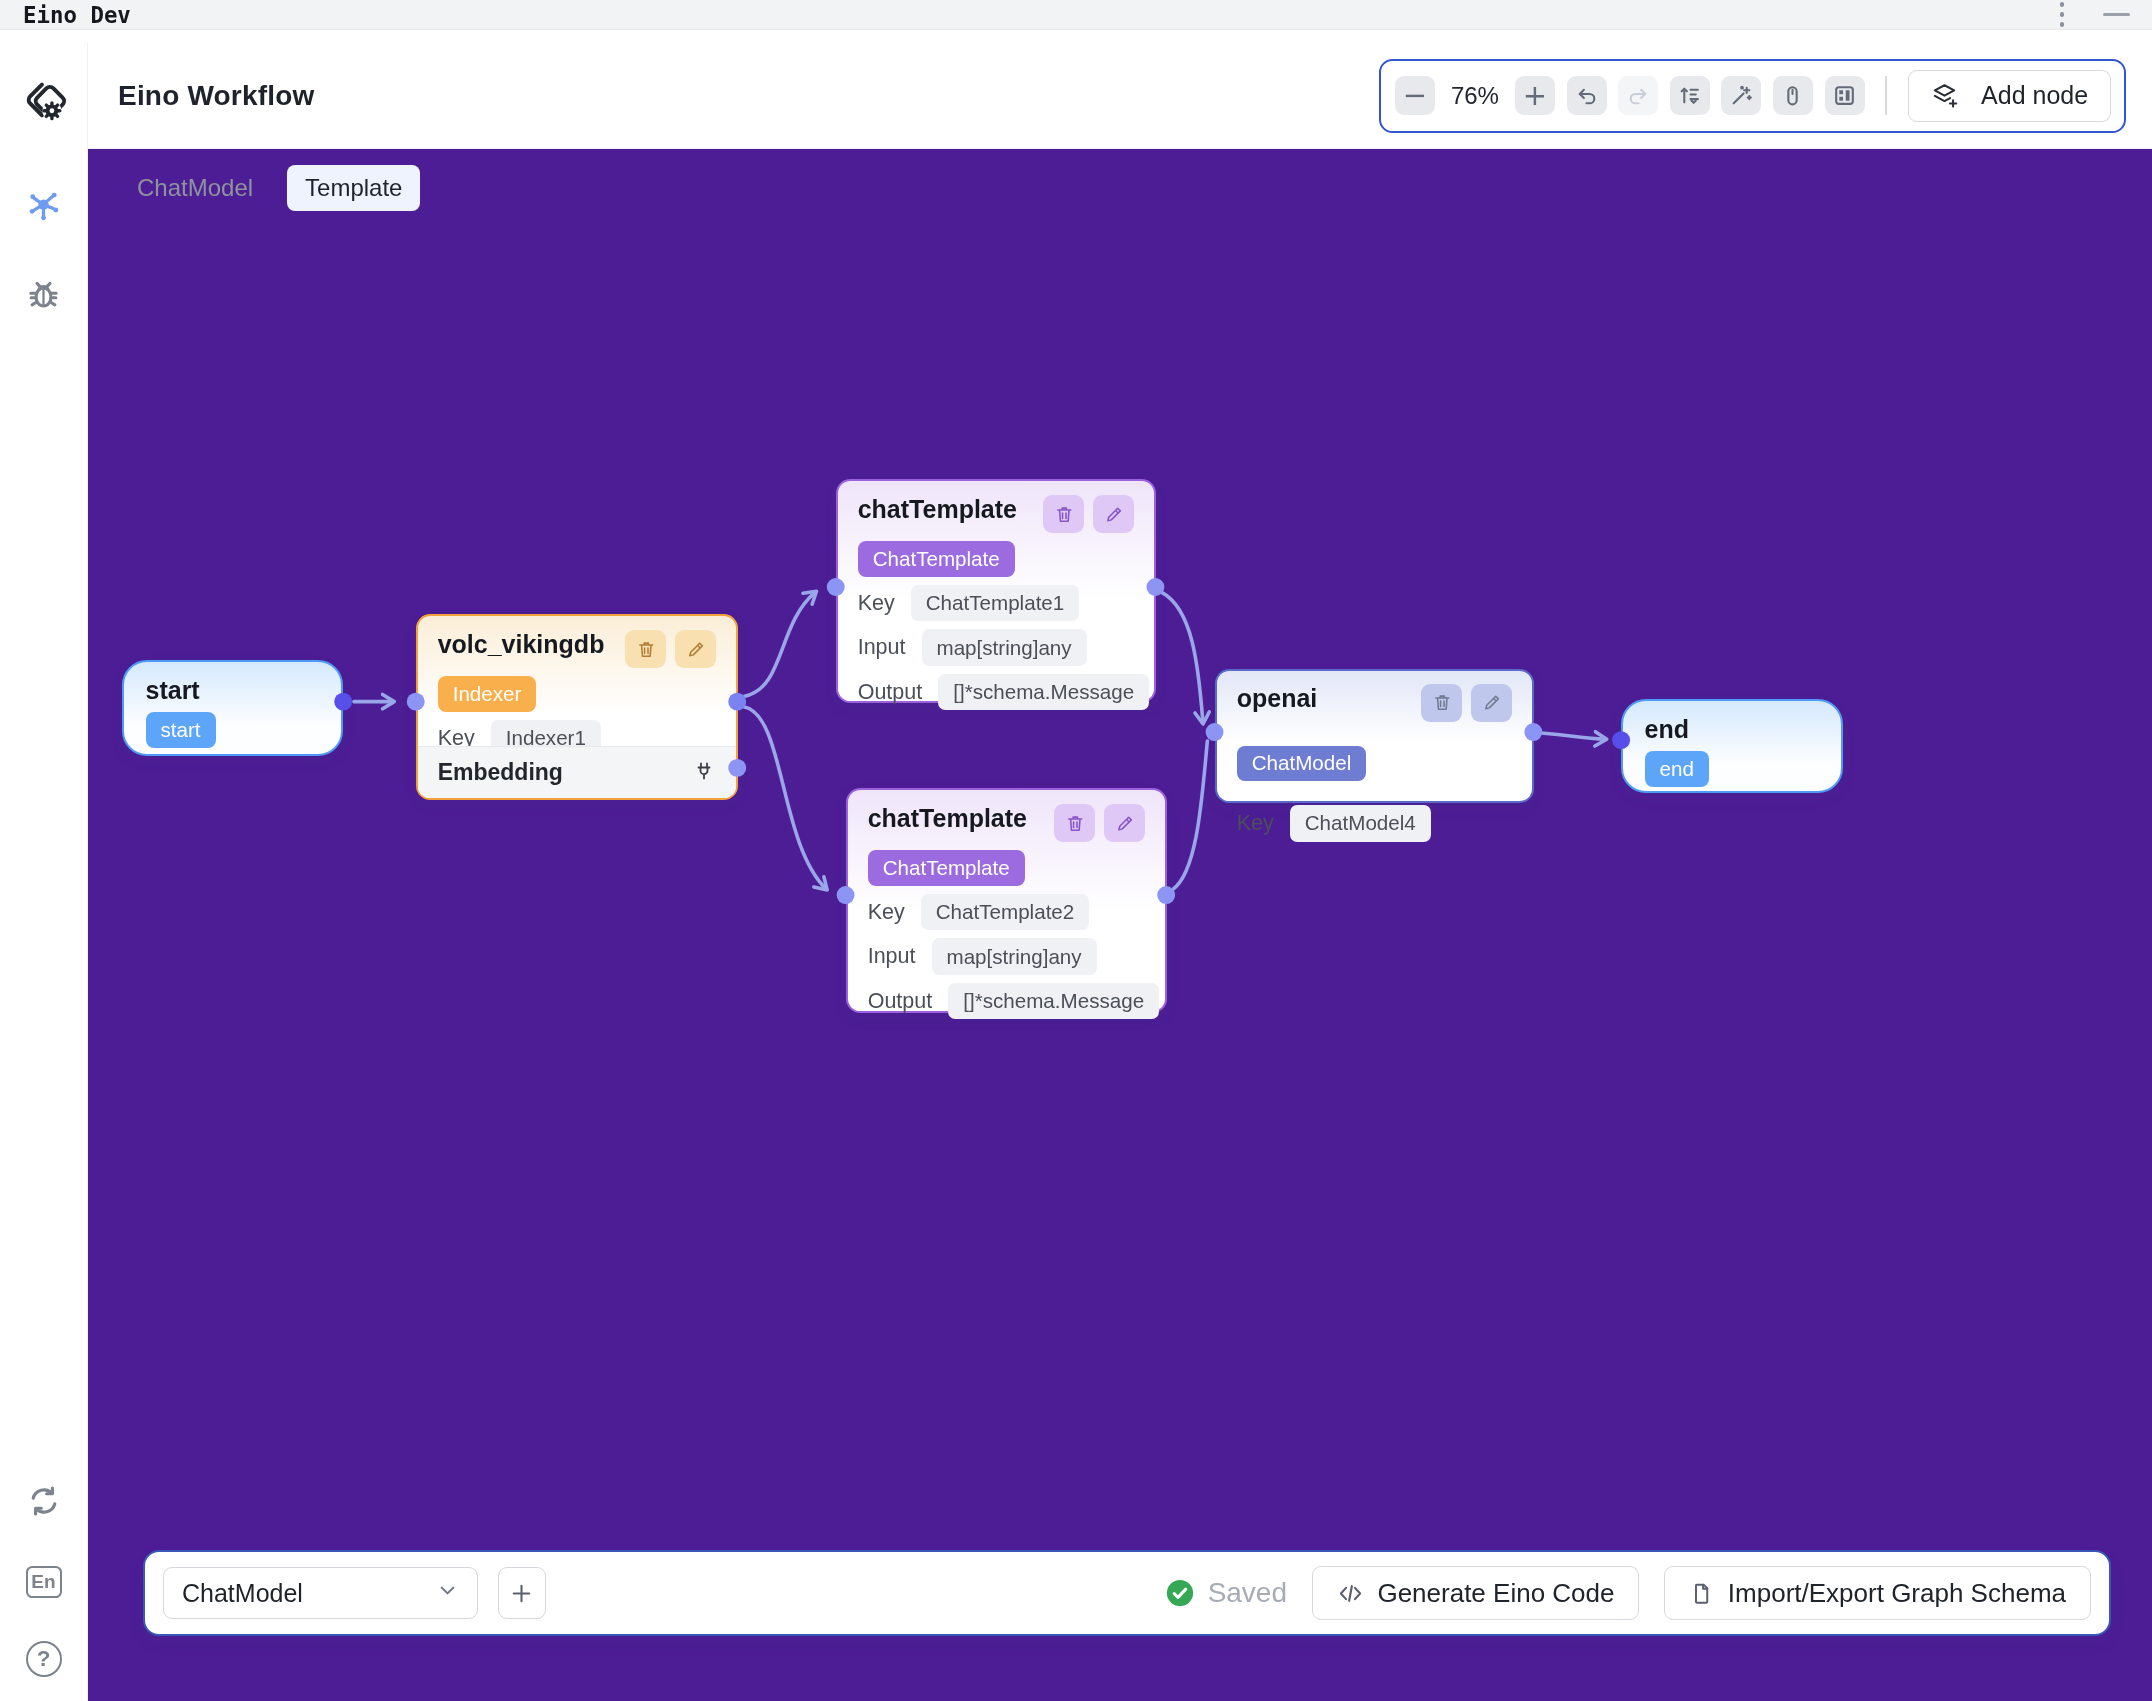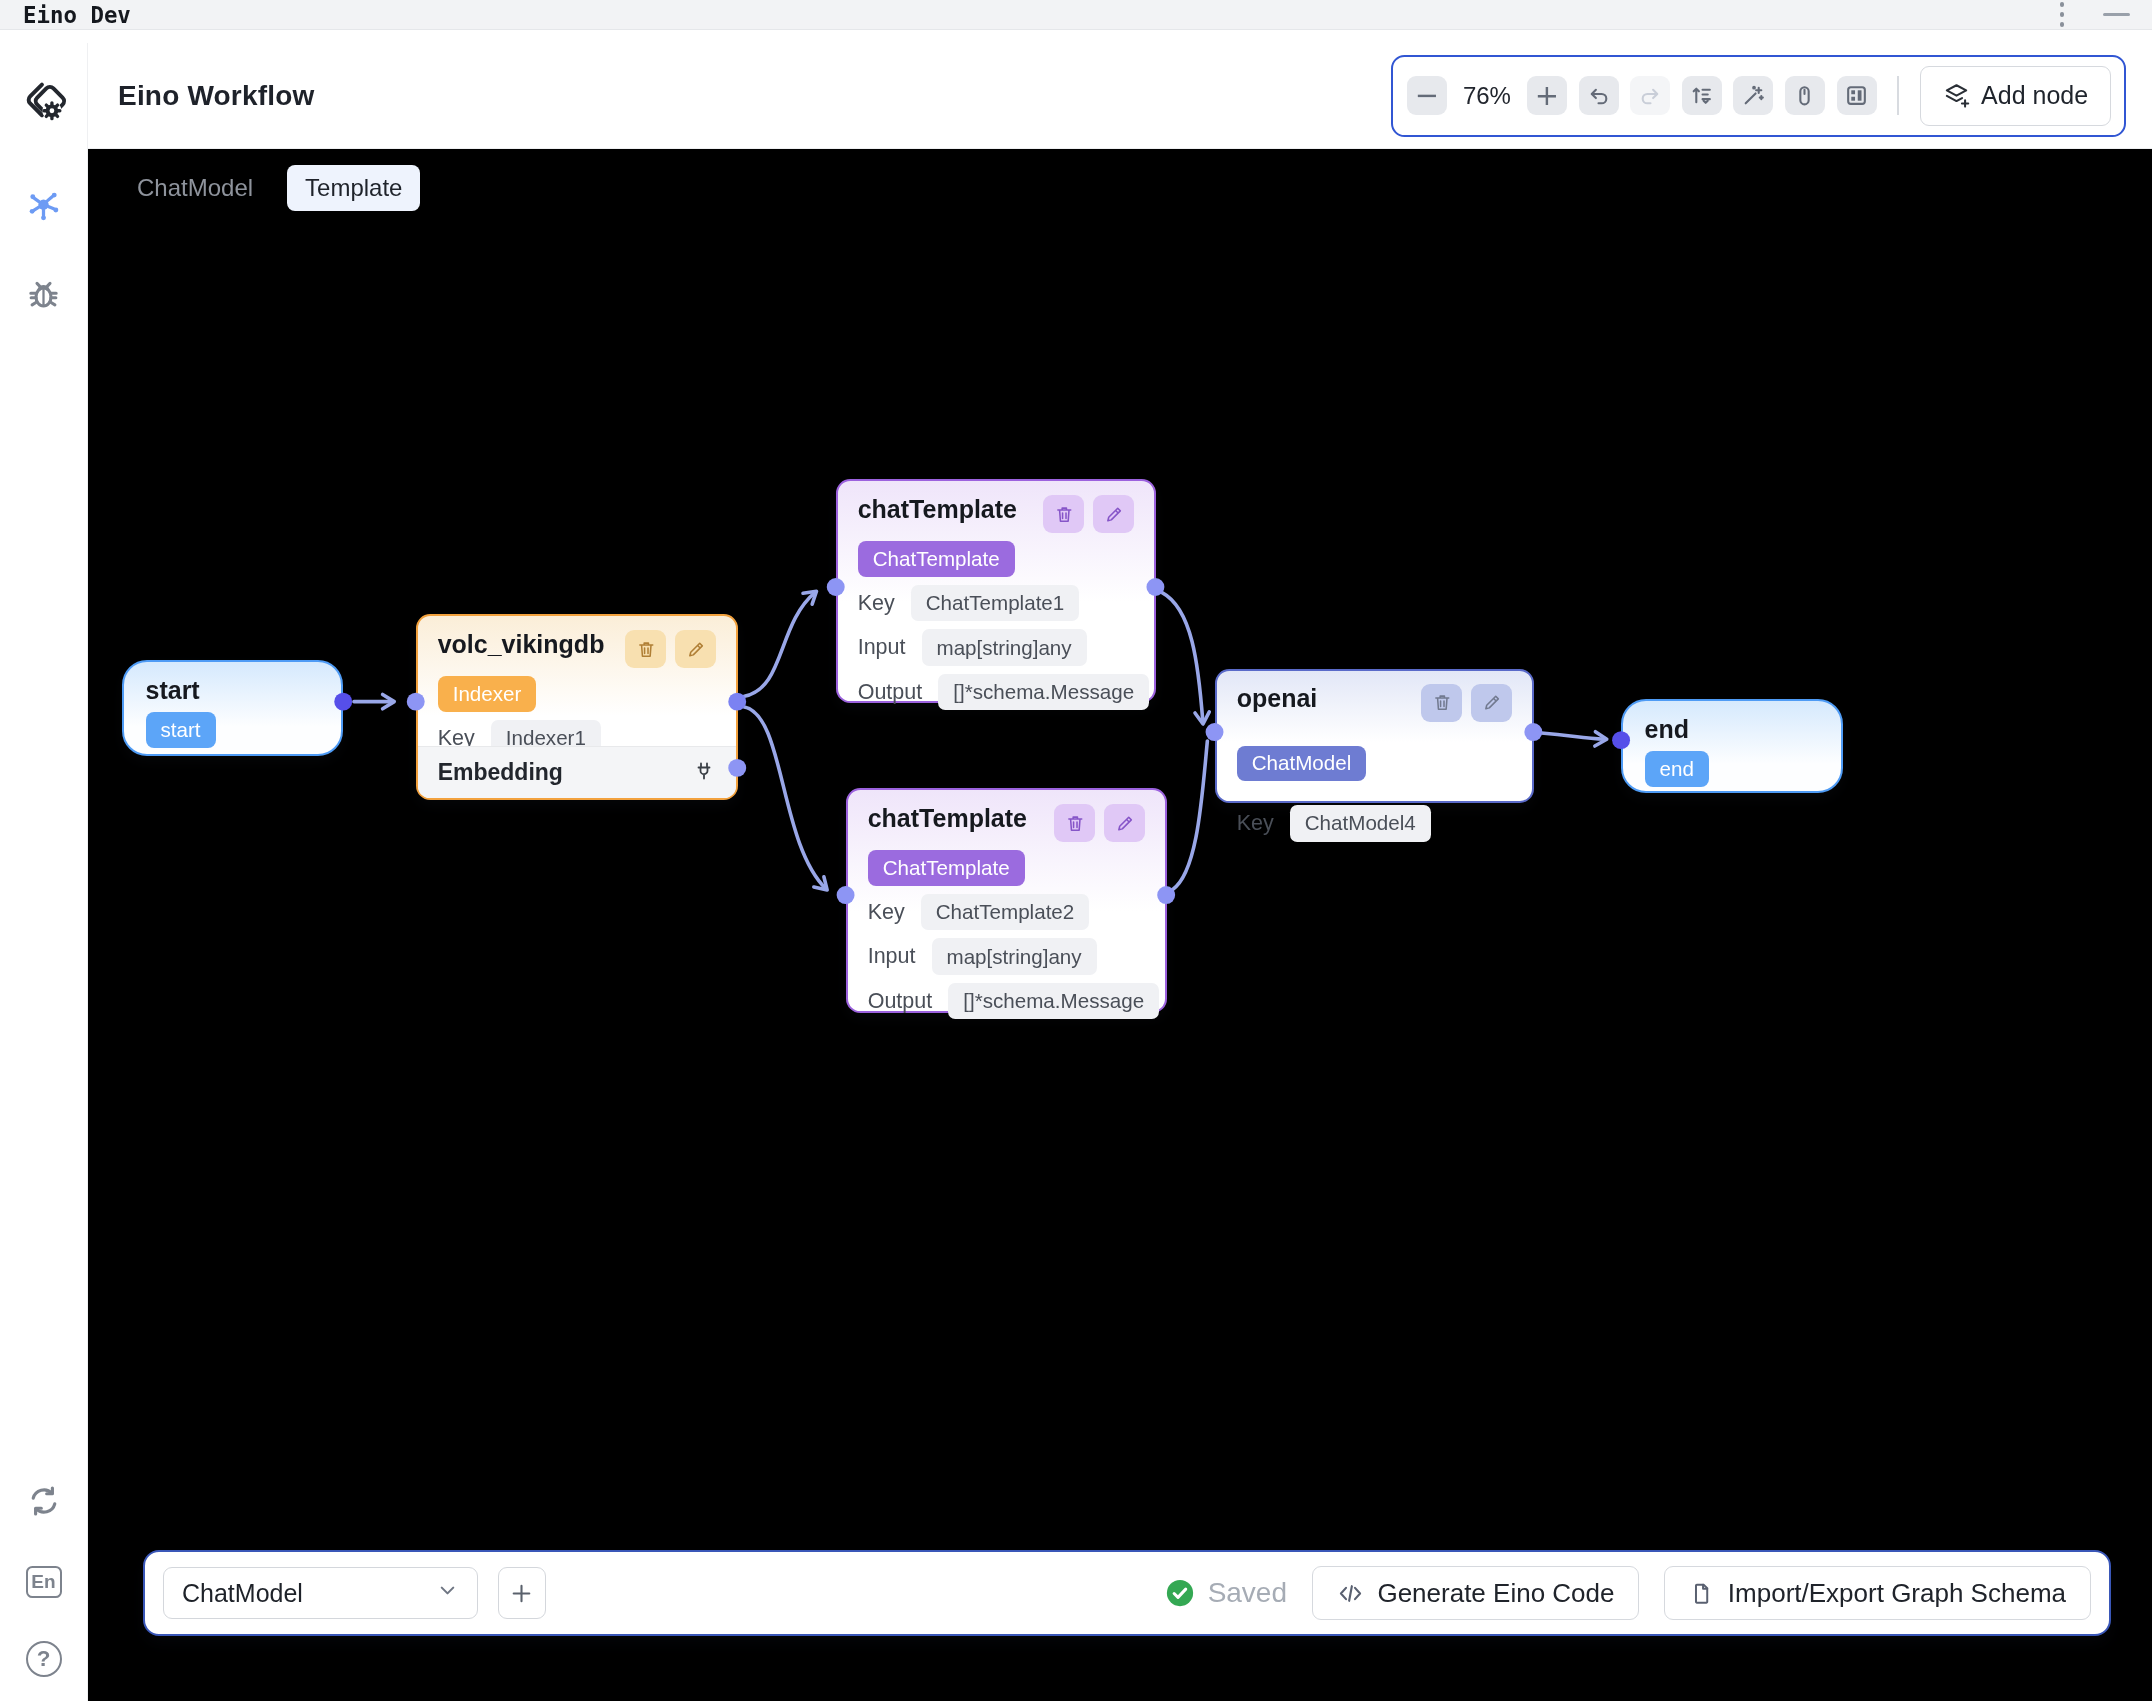--- a/index.html
+++ b/index.html
@@ -32,25 +32,25 @@
     border-bottom:0.9px solid #eeeff1; display:flex; align-items:center; padding:0 27px 0 30px; z-index:30; }
   .header-title { font-size:28px; font-weight:bold; color:#1e222a; letter-spacing:0.2px; }
   .toolbar { margin-left:auto; display:flex; align-items:center; gap:11.6px; border:2.7px solid #3156d3;
     border-radius:13.4px; background:#fff; padding:9px 13.4px; }
   .tb-btn { width:40px; height:39px; border-radius:9px; background:#e7e9ed; border:none; cursor:pointer;
     display:flex; align-items:center; justify-content:center; color:#646b78; }
   .tb-btn.disabled { background:#f4f5f7; color:#c9ced8; }
   .tb-glyph { font-size:29px; line-height:1; font-family:"DejaVu Sans", sans-serif; }
   .zoom-text { font-size:24px; color:#22262e; min-width:57px; text-align:center; }
   .tb-divider { width:1.8px; height:39px; background:#d8dbe0; margin:0 9px; }
-  .add-node-btn { display:flex; align-items:center; gap:10px; border:1.8px solid #d6d9de; border-radius:9px;
-    background:#fff; height:60px; padding:0 21.5px; font-size:25px; color:#1f242c; cursor:pointer; white-space:nowrap; }
-
-  
-  .canvas { position:absolute; left:88px; top:149px; right:0; bottom:0; background:#000000; overflow:hidden; }
+  .add-node-btn { display:flex; align-items:center; gap:22px; border:1.8px solid #d6d9de; border-radius:9px;
+    background:#fff; height:52px; padding:0 21.5px; font-size:25px; color:#1f242c; cursor:pointer; white-space:nowrap; }
+
+  
+  .canvas { position:absolute; left:88px; top:149px; right:0; bottom:0; background:#4c1d95; overflow:hidden; }
 
   .tabs { position:absolute; left:31px; top:16px; display:flex; align-items:center; gap:16px; z-index:6; }
   .tab { font-size:24px; padding:9px 18px; border-radius:8px; cursor:pointer; color:#8e939c; }
   .tab.active { background:#eef3fd; color:#1f232b; }
 
   .edges { position:absolute; left:0; top:0; width:2065px; height:1553px; z-index:5; pointer-events:none; }
 
   
   .node { position:absolute; border-radius:14.3px; border:2.7px solid; background:#fff; z-index:2;
     box-shadow:0 5.4px 14.3px rgba(70,80,120,0.07); }

